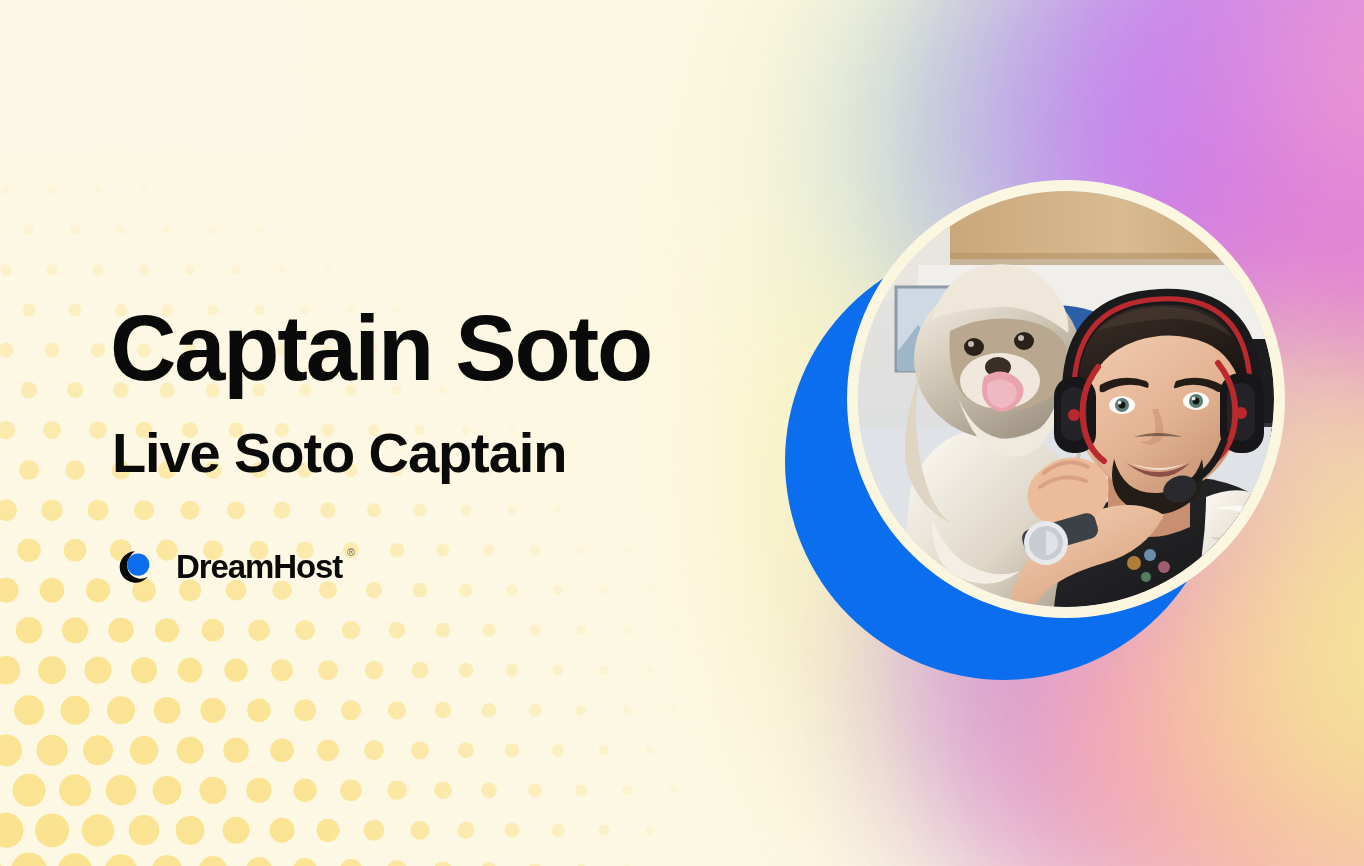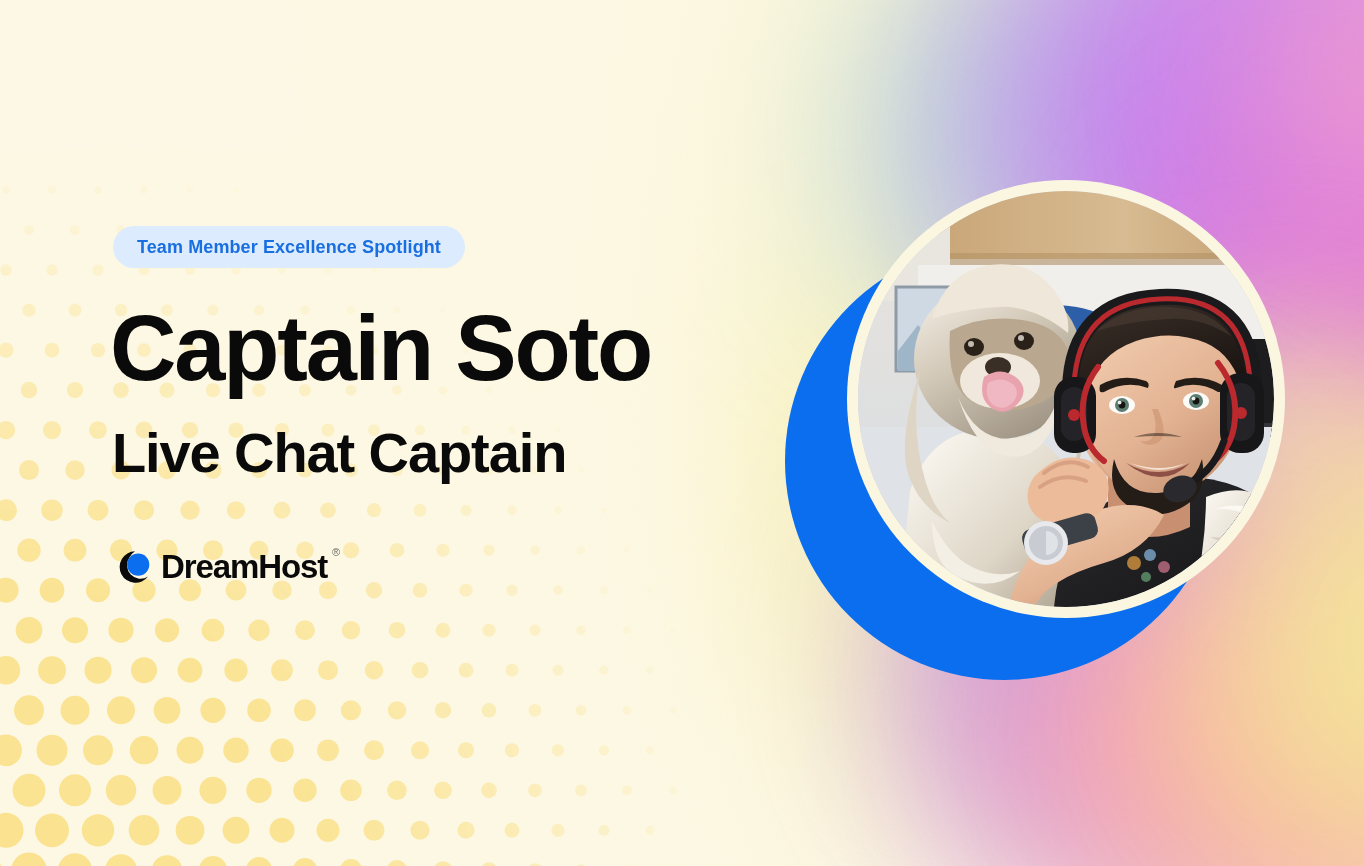--- a/index.html
+++ b/index.html
@@ -113,21 +113,21 @@
     font-size:56px;
     font-weight:bold;
     letter-spacing:-1.1px;
     line-height:1.1;
     color:#0A0A0A;
     white-space:nowrap;
   }
 
   .logo {
     position:absolute; left:118px; top:548px;
-    display:flex; align-items:center; gap:9px;
+    display:flex; align-items:center; gap:24px;
   }
   .logo-mark { width:34px; height:34px; display:block; }
   .logo-word {
     font-size:33px; font-weight:bold;
     letter-spacing:-1.1px;
     color:#0A0A0A;
     position:relative;
   }
   .logo-tm {
     position:absolute; top:-2px; right:-13px;
@@ -544,25 +544,24 @@
         <circle cx="575.0" cy="770.4" r="7.22"></circle>
         <circle cx="621.0" cy="770.4" r="6.20"></circle>
         <circle cx="667.0" cy="770.4" r="5.18"></circle>
         <circle cx="713.0" cy="770.4" r="4.15"></circle>
         <circle cx="759.0" cy="770.4" r="3.13"></circle>
       </g>
   </svg>
 
   <div class="content">
 
-    <div class="badge">Team Member Excellence Spotlight</div>
 
     <div class="name">Captain Soto</div>
 
-    <div class="role">Live Chat Captain</div>
+    <div class="role">Live Soto Captain</div>
 
     <div class="logo">
       <svg class="logo-mark" viewBox="0 0 34 34" xmlns="http://www.w3.org/2000/svg">
         <path d="M17 1.2A15.8 15.8 0 1 0 30 26.6 13.6 13.6 0 0 1 11.6 7.2 15.6 15.6 0 0 1 17 1.2Z" fill="#0A0A0A"></path>
         <circle cx="20.2" cy="14.6" r="11.1" fill="#0B6EEF"></circle>
       </svg>
       <span class="logo-word">
         <span>DreamHost</span>
         <span class="logo-tm">®</span>
       </span>

